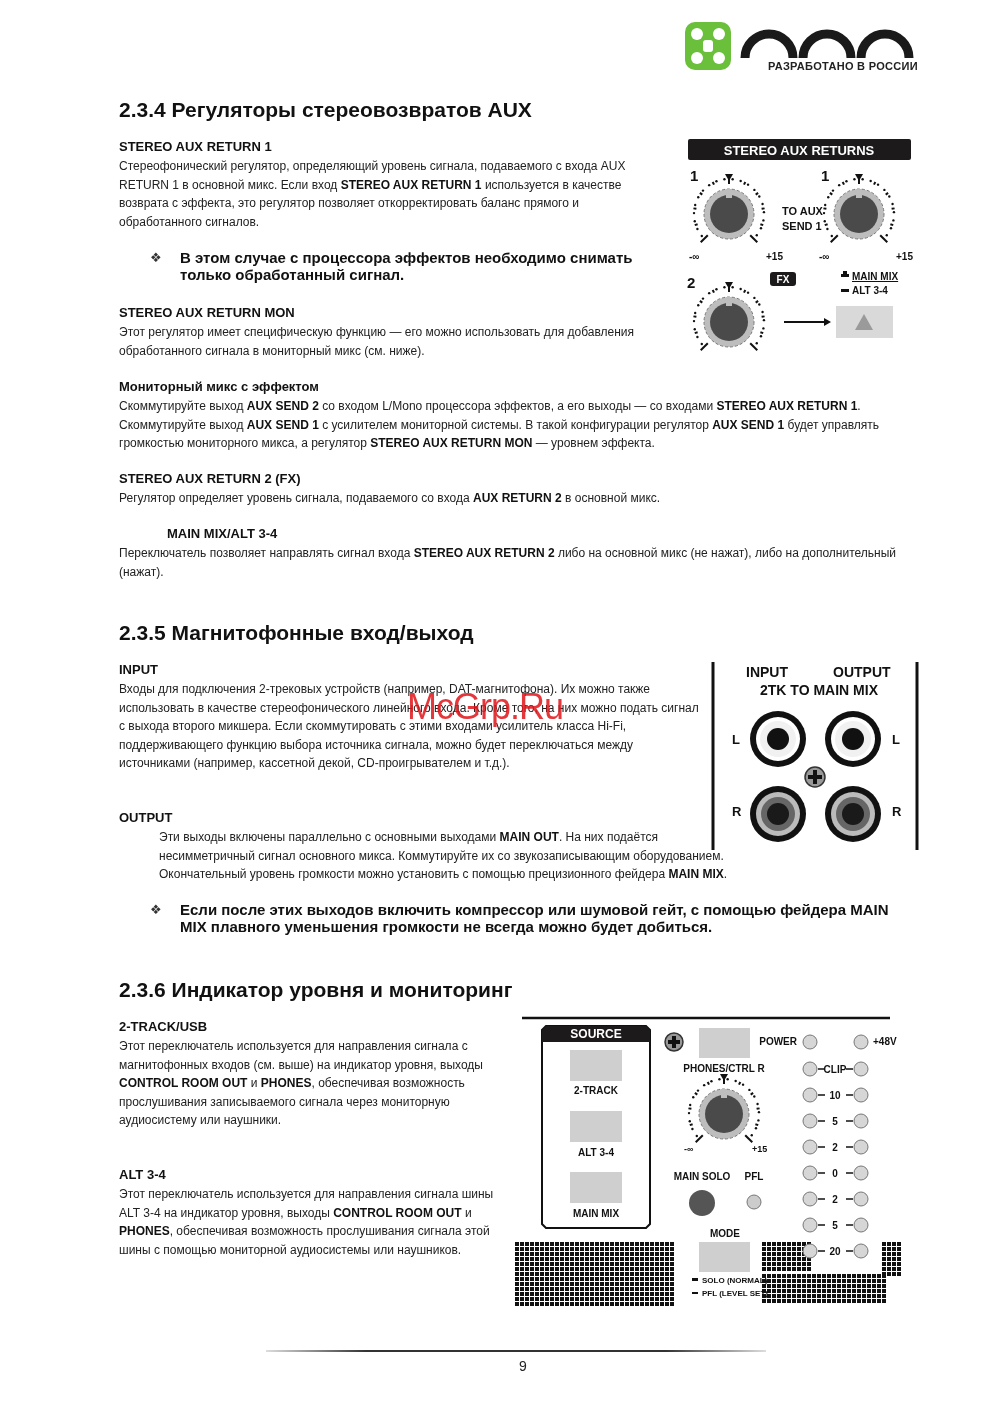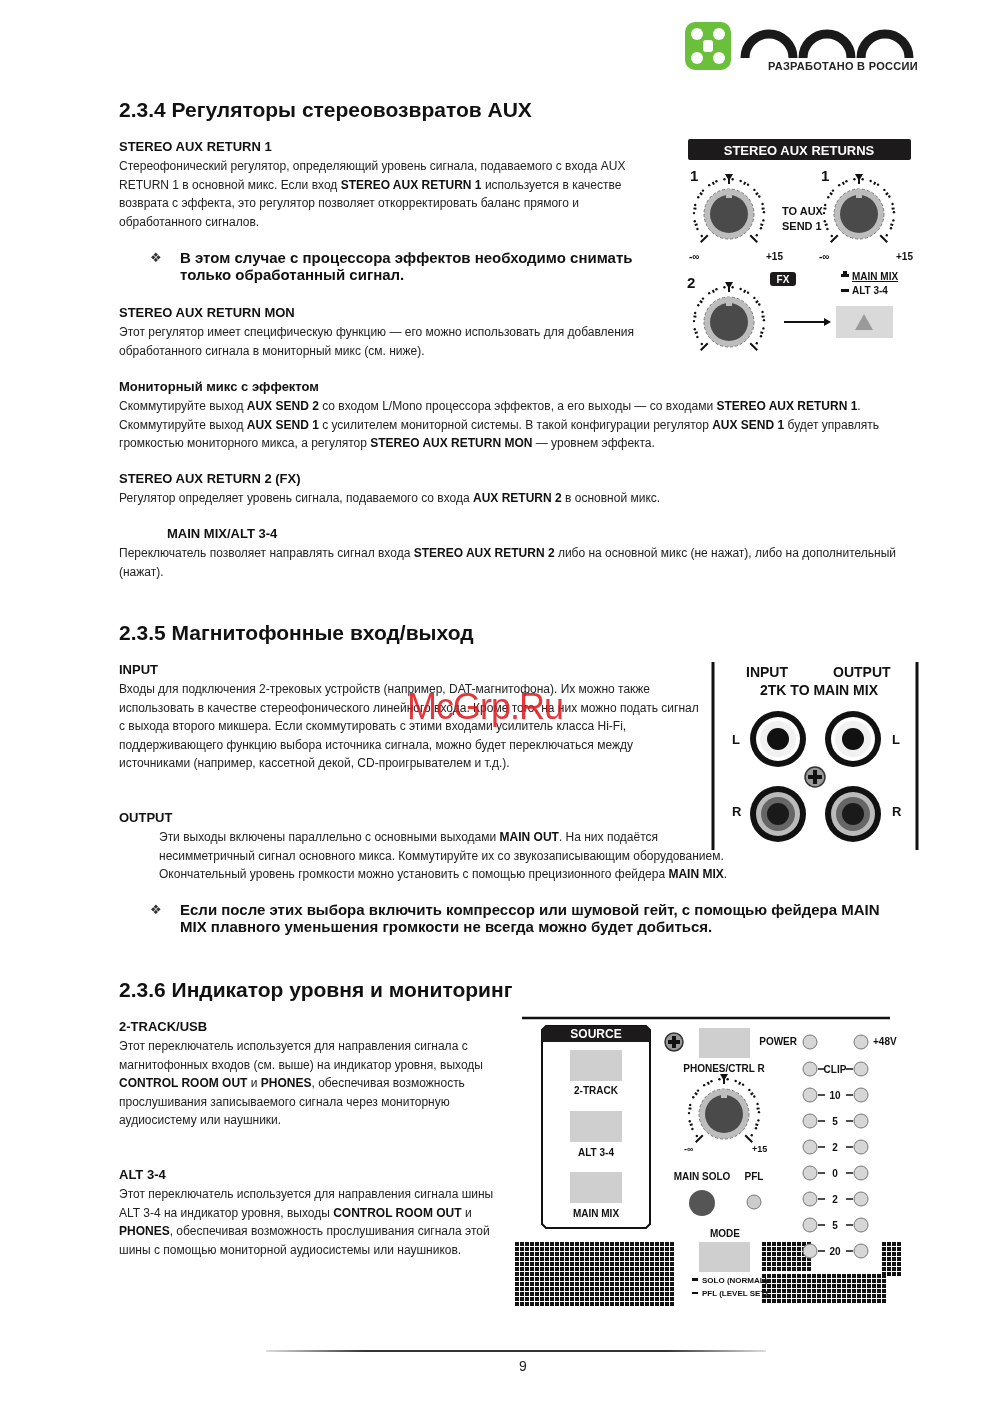--- a/index.html
+++ b/index.html
@@ -209,21 +209,21 @@
 
 <div class="abs h2" style="left:119px;top:621px;">2.3.5 Магнитофонные вход/выход</div>
 
 <div class="abs sub" style="left:119px;top:662px;">INPUT</div>
 <div class="abs p" style="left:119px;top:680px;width:580px;">Входы для подключения 2-трековых устройств (например, DAT-магнитофона). Их можно также использовать в качестве стереофонического линейного входа. Кроме того, на них можно подать сигнал с выхода второго микшера. Если скоммутировать с этими входами усилитель класса Hi-Fi, поддерживающего функцию выбора источника сигнала, можно будет переключаться между источниками (например, кассетной декой, CD-проигрывателем и т.д.).</div>
 
 <div class="abs sub" style="left:119px;top:810px;">OUTPUT</div>
 <div class="abs p" style="left:119px;top:828px;width:580px;margin-left:40px;">Эти выходы включены параллельно с основными выходами <b>MAIN OUT</b>. На них подаётся несимметричный сигнал основного микса. Коммутируйте их со звукозаписывающим оборудованием. Окончательный уровень громкости можно установить с помощью прецизионного фейдера <b>MAIN MIX</b>.</div>
 
 <div class="abs bullet" style="left:150px;top:902px;">❖</div>
-<div class="abs note" style="left:180px;top:901px;width:720px;">Если после этих выбора включить компрессор или шумовой гейт, с помощью фейдера MAIN MIX плавного уменьшения громкости не всегда можно будет добиться.</div>
+<div class="abs note" style="left:180px;top:901px;width:720px;">Если после этих выходов включить компрессор или шумовой гейт, с помощью фейдера MAIN MIX плавного уменьшения громкости не всегда можно будет добиться.</div>
 
 <div class="abs watermark" style="left:407px;top:686px;">McGrp.Ru</div>
 
 <div class="abs" style="left:705px;top:660px;width:220px;height:192px;">
   <svg width="220" height="192" viewBox="0 0 220 192">
     <line x1="8" y1="2" x2="8" y2="190" stroke="#111" stroke-width="3"></line>
     <line x1="212" y1="2" x2="212" y2="190" stroke="#111" stroke-width="3"></line>
     <text x="41" y="17" font-size="14" fill="#111">INPUT</text>
     <text x="128" y="17" font-size="14" fill="#111">OUTPUT</text>
     <text x="55" y="35" font-size="14" fill="#111">2TK TO MAIN MIX</text>

